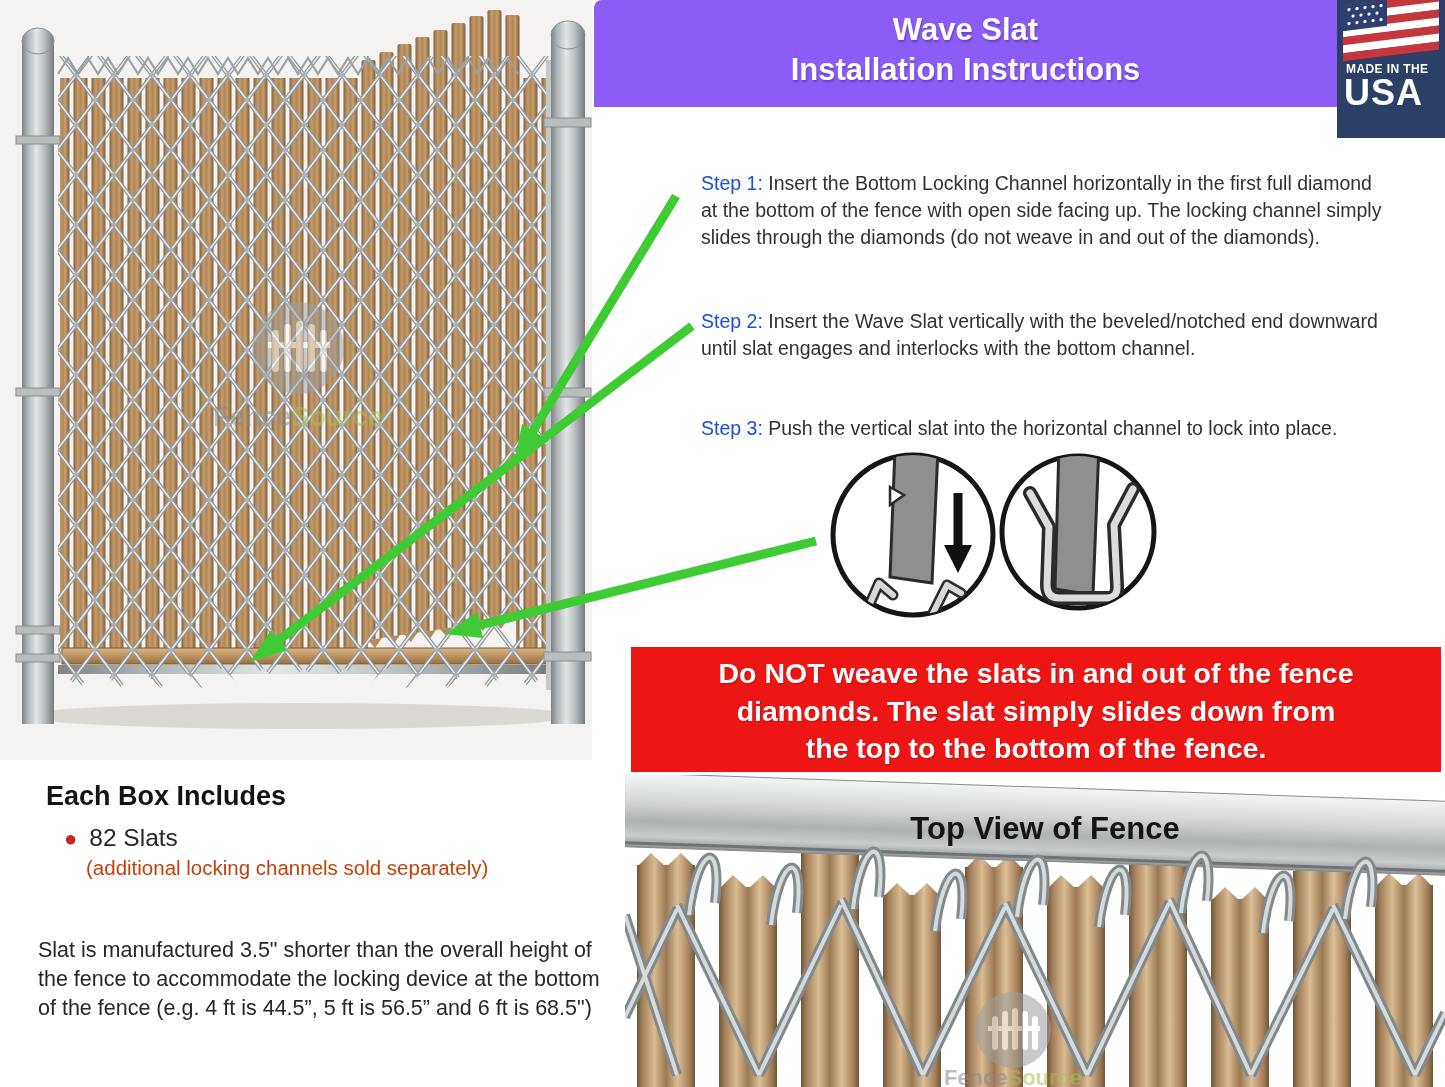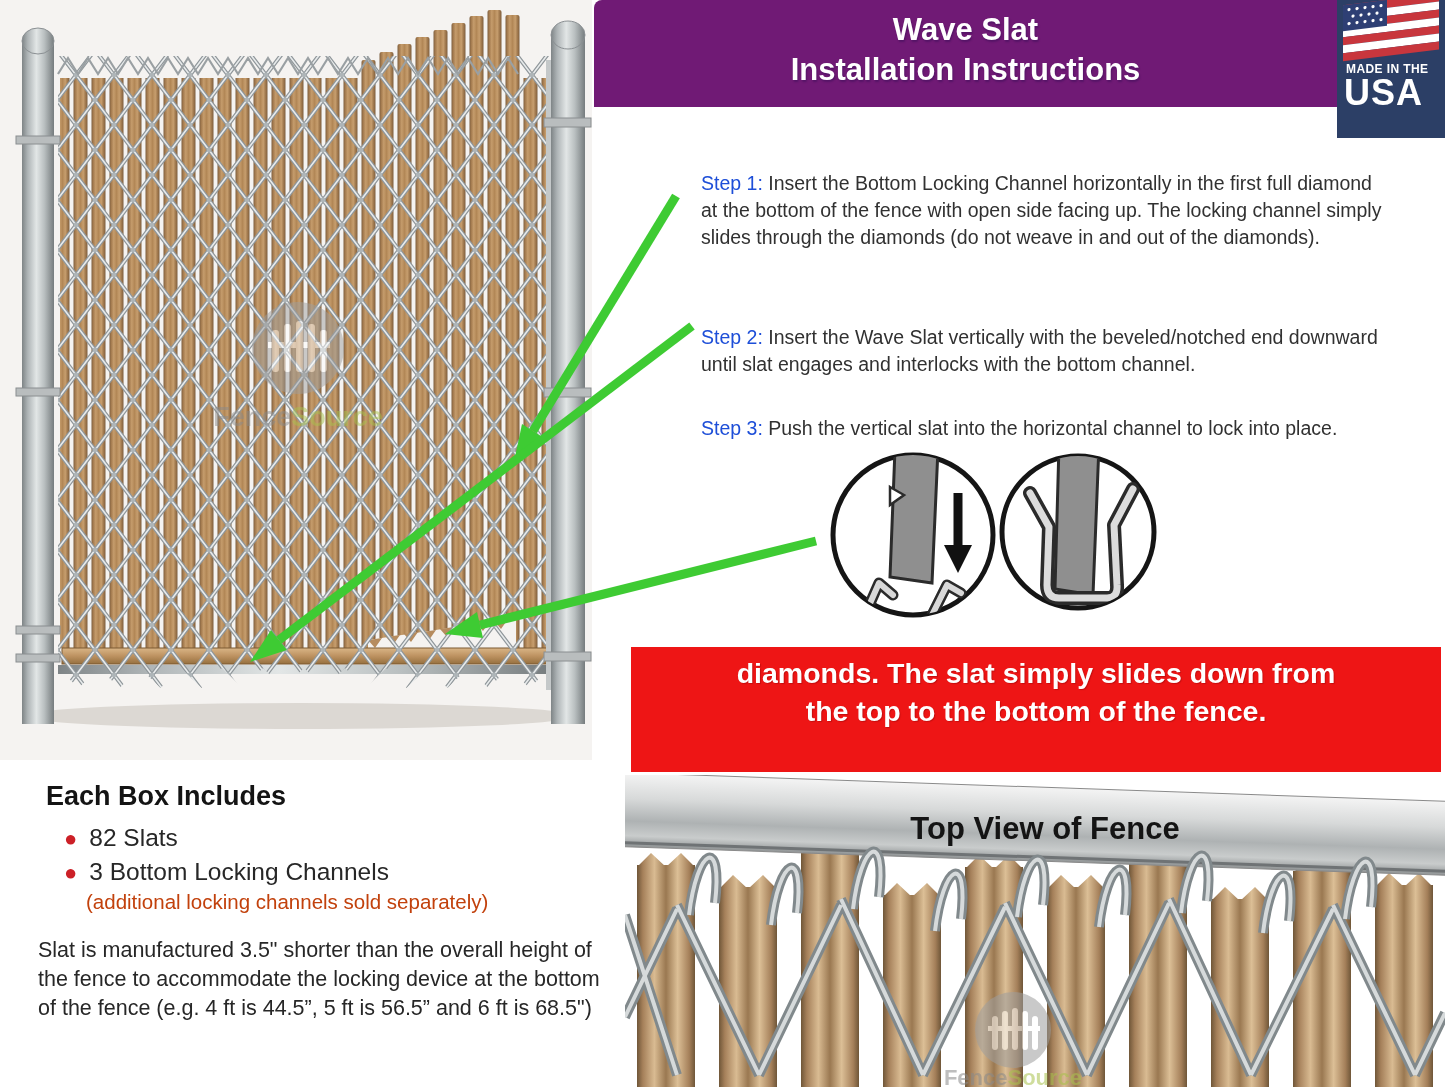--- a/index.html
+++ b/index.html
@@ -4,36 +4,36 @@
 <style>
   html,body{margin:0;padding:0;background:#ffffff;}
   body{width:1445px;height:1087px;position:relative;overflow:hidden;
        font-family:"Liberation Sans",sans-serif;}
 
   
   .photo-left{position:absolute;left:0;top:0;width:592px;height:760px;z-index:1;}
 
   
   .header{position:absolute;left:594px;top:0;width:851px;height:107px;
-          background:#701a75;z-index:2;border-top-left-radius:8px;}
+          background:#8b5cf6;z-index:2;border-top-left-radius:8px;}
   .header-title{position:absolute;left:0;top:10px;width:743px;text-align:center;
           color:#ffffff;font-weight:bold;font-size:31px;line-height:40px;
           text-shadow:1px 2px 2px rgba(0,0,60,.25);}
   .badge{position:absolute;right:0;top:0;width:108px;height:138px;background:#2c3f66;}
   .badge svg{position:absolute;left:0;top:-4px;}
   .badge-line1{position:absolute;left:9px;top:62px;color:#fff;font-weight:bold;
           font-size:12px;letter-spacing:.4px;}
   .badge-line2{position:absolute;left:7px;top:72px;color:#fff;font-weight:bold;
           font-size:36px;letter-spacing:1px;}
 
   
   .step{position:absolute;left:701px;width:688px;font-size:19.5px;line-height:27px;
         color:#313131;z-index:2;}
   .step-label{color:#1d4ed8;font-weight:normal;}
-  #step1{top:150px;} #step2{top:304px;} #step3{top:395px;}
+  #step1{top:150px;} #step2{top:288px;} #step3{top:395px;}
 
   
   .circles{position:absolute;left:820px;top:435px;z-index:2;}
 
   
   .warning{position:absolute;left:631px;top:647px;width:810px;height:125px;
            background:#ee1515;color:#ffffff;font-weight:bold;font-size:28.5px;
            line-height:37.5px;text-align:center;padding-top:8px;box-sizing:border-box;
            z-index:2;text-shadow:1px 1px 1px rgba(120,0,0,.35);}
 
@@ -236,20 +236,21 @@
     <circle cx="258" cy="97" r="76" fill="#ffffff" stroke="#151515" stroke-width="5"></circle>
     <g clip-path="url(#circR)">
       <polygon points="239,10 279,10 273,160 235,154" fill="#8f8f8f" stroke="#2b2b2b" stroke-width="3"></polygon>
       <path d="M210 58 L229 92 L227 150 Q227 163 239 163 L287 163 Q298 163 297 150 L294 90 L313 54" fill="none" stroke="#2b2b2b" stroke-width="14" stroke-linejoin="round" stroke-linecap="round"></path>
       <path d="M210 58 L229 92 L227 150 Q227 163 239 163 L287 163 Q298 163 297 150 L294 90 L313 54" fill="none" stroke="#dcdcdc" stroke-width="7" stroke-linejoin="round" stroke-linecap="round"></path>
     </g>
   </g>
 </svg>
 
 <div class="warning">
+  <div>Do NOT weave the slats in and out of the fence</div>
   <div>diamonds. The slat simply slides down from</div>
   <div>the top to the bottom of the fence.</div>
 </div>
 
 <svg class="topview" viewBox="0 0 820 312">
   <defs>
     <linearGradient id="railGrad" x1="0" y1="0" x2="0" y2="1">
       <stop offset="0" stop-color="#f4f4f4"></stop>
         <stop offset=".35" stop-color="#d7d9d9"></stop>
       <stop offset=".65" stop-color="#aeb2b3"></stop>
@@ -362,21 +363,20 @@
     <text x="388" y="310" text-anchor="middle" font-size="22" font-weight="bold" font-family="Liberation Sans, sans-serif">
       <tspan fill="#8a8a8a">Fence</tspan><tspan fill="#a9c24d">Source</tspan>
     </text>
   </g>
 </svg>
 
 <div class="boxinfo">
   <h2>Each Box Includes</h2>
   <ul>
     <li><span class="bullet-dot">●</span><span>82 Slats</span></li>
-    <li><span class="bullet-dot">●</span><span>3 Bottom Locking Channels</span></li>
   </ul>
   <div class="box-note">(additional locking channels sold separately)</div>
 </div>
 
 <div class="footnote">Slat is manufactured 3.5" shorter than the overall height of the fence to accommodate the locking device at the bottom of the fence (e.g. 4 ft is 44.5”, 5 ft is 56.5” and 6 ft is 68.5")</div>
 
 <svg class="arrows" width="1445" height="1087" viewBox="0 0 1445 1087">
   <g stroke="#3ecb33" stroke-width="9" fill="#3ecb33">
     <g>
       <line x1="676" y1="196" x2="533" y2="431"></line>

